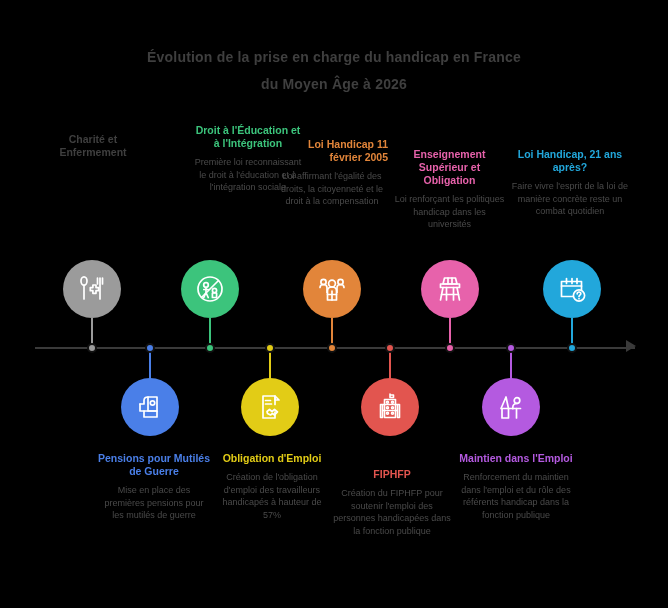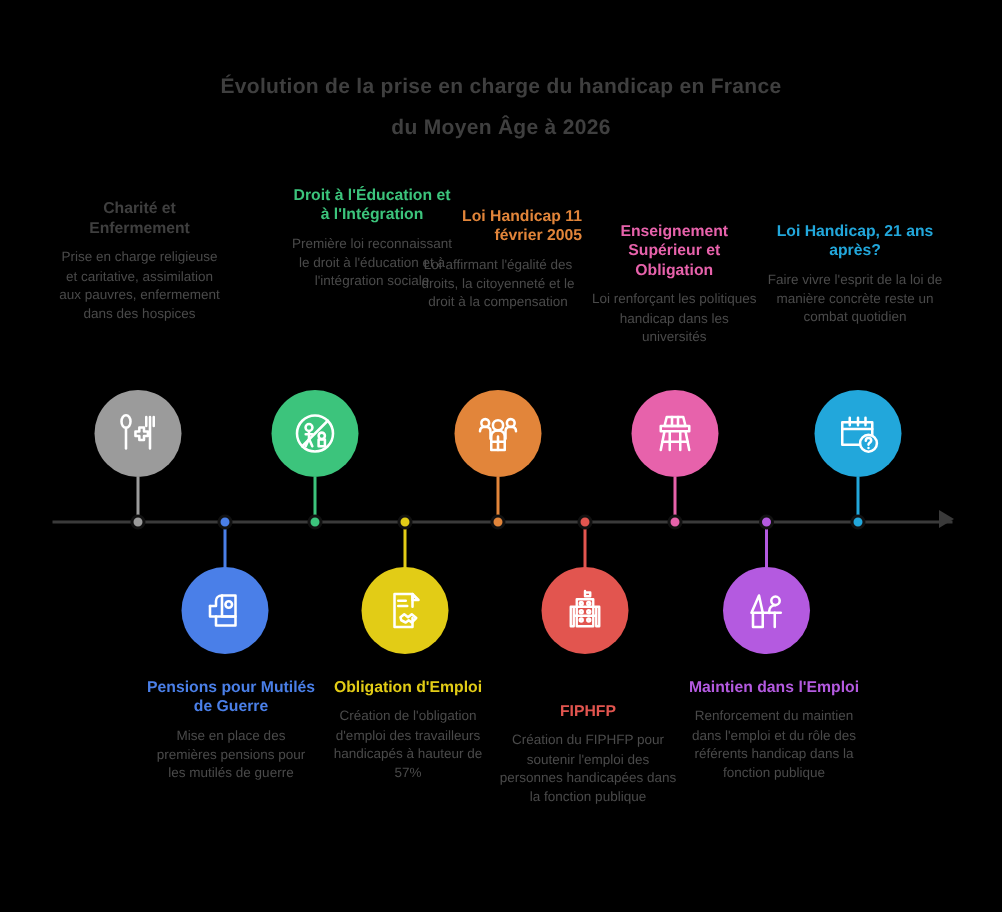--- a/index.html
+++ b/index.html
@@ -63,21 +63,20 @@
 
 <div class="canvas">
 
   <div class="title">
     <span>Évolution de la prise en charge du handicap en France</span>
     <span class="l2">du Moyen Âge à 2026</span>
   </div>
 
   <div class="block top" style="left:38px;top:133px;width:110px;">
     <p class="hd" style="color:#3f3f3f;">Charité et Enfermement</p>
-    <p class="bd">Prise en charge religieuse et caritative, assimilation aux pauvres, enfermement dans des hospices</p>
   </div>
 
   <div class="block top" style="left:158px;top:124px;width:112px;margin-left:34px;">
     <p class="hd" style="color:#3cc47c;">Droit à l'Éducation et à l'Intégration</p>
     <p class="bd">Première loi reconnaissant le droit à l'éducation et à l'intégration sociale</p>
   </div>
 
   <div class="block top" style="left:276px;top:138px;width:112px;">
     <p class="hd" style="color:#e2853a;text-align:right;">Loi Handicap 11 février 2005</p>
     <p class="bd">Loi affirmant l'égalité des droits, la citoyenneté et le droit à la compensation</p>

